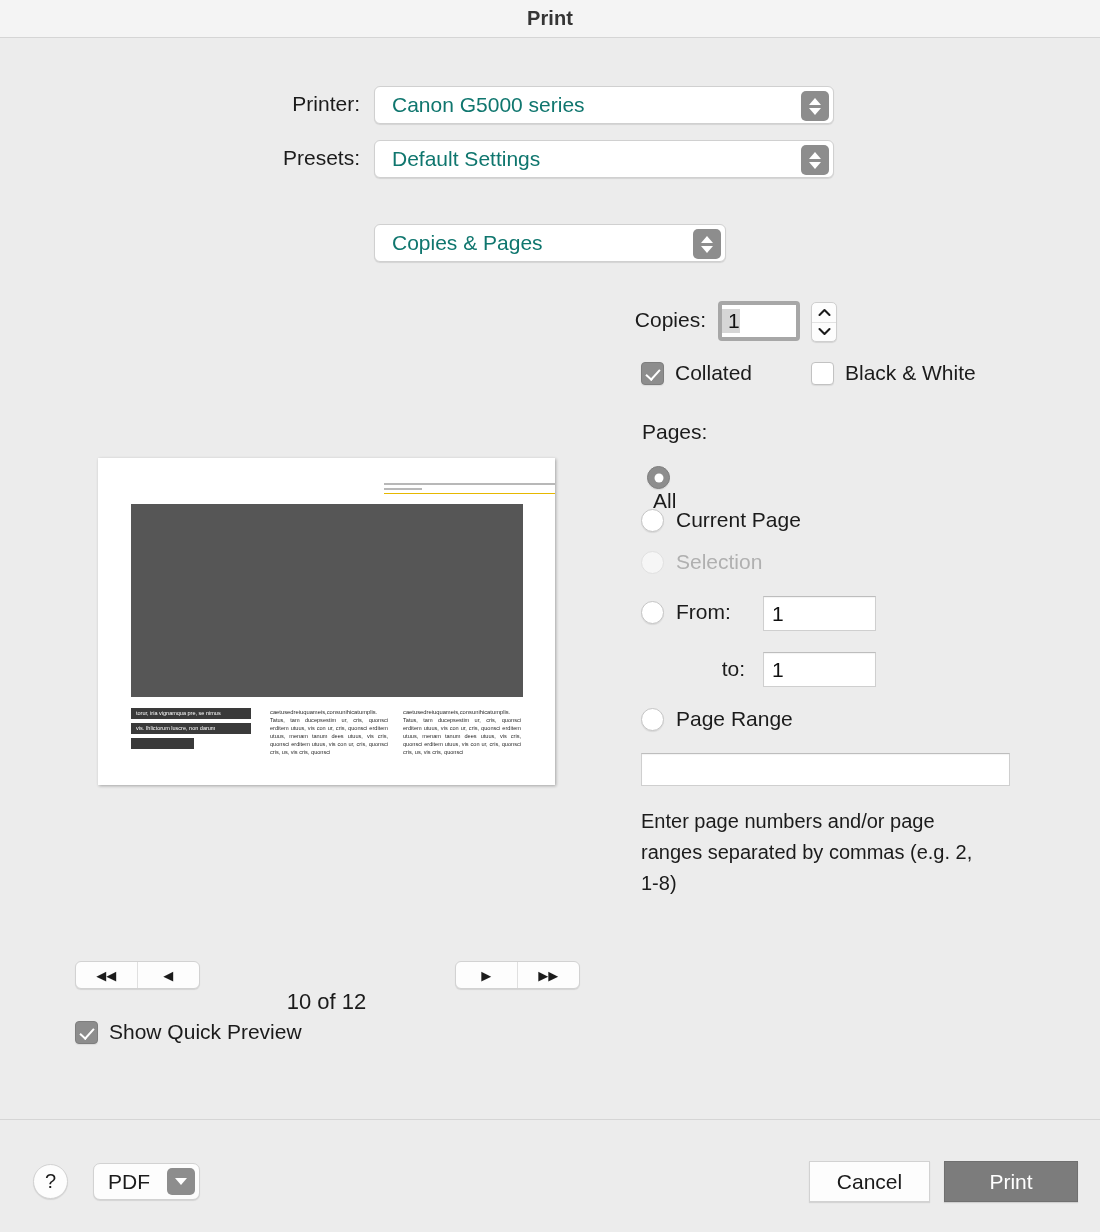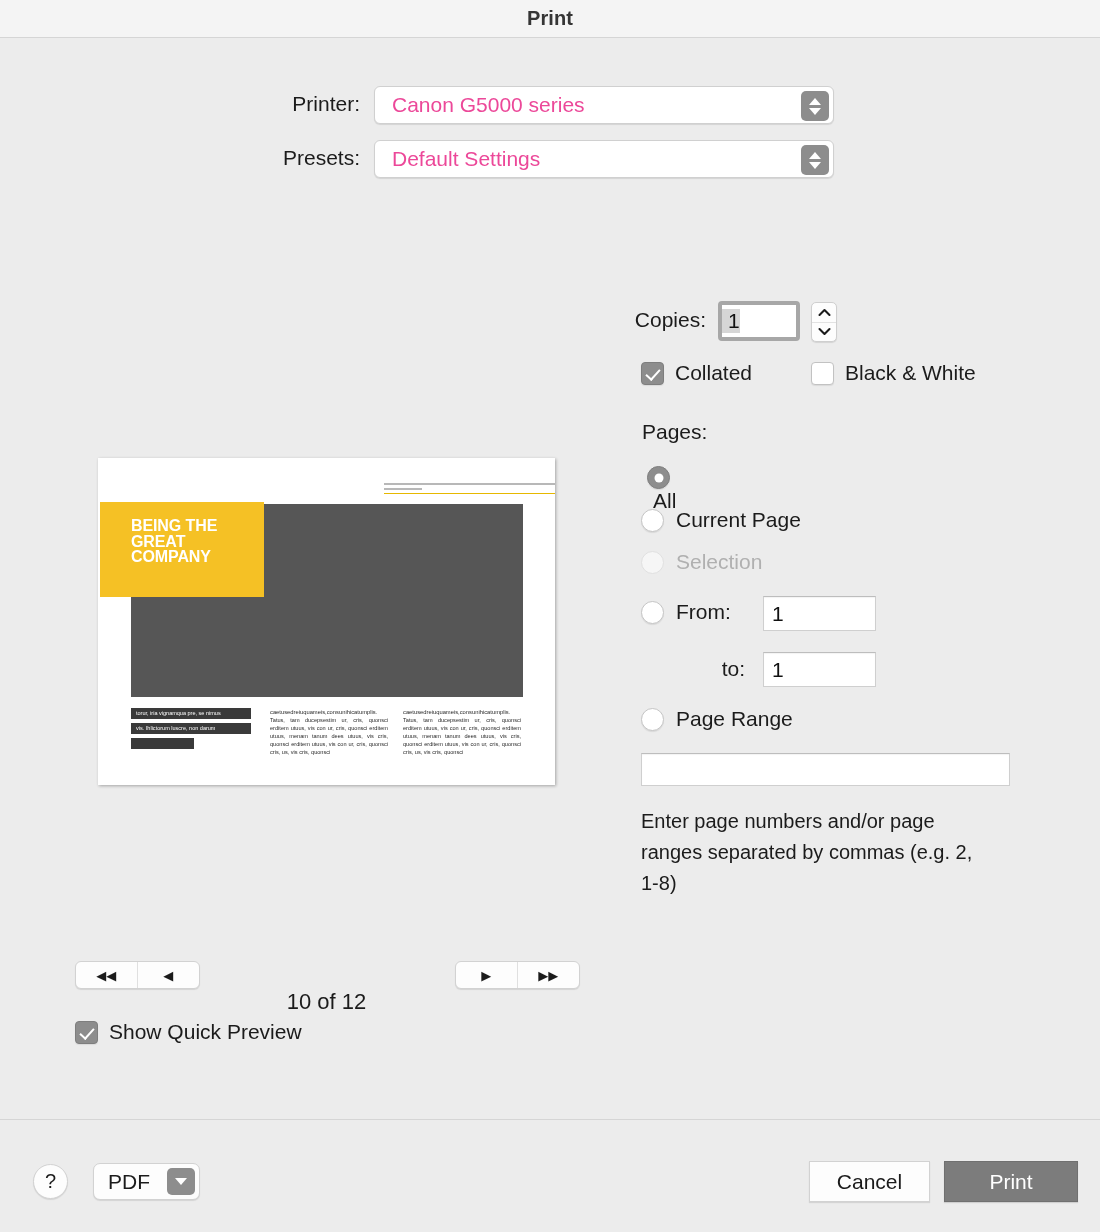--- a/index.html
+++ b/index.html
@@ -33,21 +33,21 @@
   .popup {
     position: absolute;
     height: 38px;
     background: #ffffff;
     border-radius: 6px;
     border: 1px solid #d0d0d0;
     box-shadow: 0 1px 1px rgba(0,0,0,0.10);
     display: flex; align-items: center;
   }
   .popup-label {
-    font-size: 21px; color: #ec4899;
+    font-size: 21px; color: #0f766e;
     padding-left: 17px;
     white-space: nowrap;
     overflow: hidden;
   }
   .popup-arrows {
     position: absolute; right: 4px; top: 4px;
     width: 28px; height: 30px;
     background: #8d8d8d;
     border-radius: 5px;
     display: flex; flex-direction: column;
@@ -335,20 +335,27 @@
 
   <div class="field-label" style="left:200px; top:146px; width:160px;">Presets:</div>
   <div class="popup" style="left:374px; top:140px; width:460px;">
     <div class="popup-label">Default Settings</div>
     <div class="popup-arrows">
       <i class="up"></i>
         <i class="down"></i>
     </div>
   </div>
 
+  <div class="popup" style="left:374px; top:224px; width:352px;">
+    <div class="popup-label">Copies &amp; Pages</div>
+    <div class="popup-arrows">
+      <i class="up"></i>
+        <i class="down"></i>
+    </div>
+  </div>
 
   <div class="field-label copies-label">Copies:</div>
   <div class="copies-input">
     <span class="copies-value">1</span>
   </div>
   <div class="stepper">
     <div class="stepper-half">
       <svg width="13" height="9" viewBox="0 0 13 9">
         <path d="M1.5 7 L6.5 2 L11.5 7" fill="none" stroke="#1b1b1b" stroke-width="2.1" stroke-linecap="round" stroke-linejoin="round"></path>
       </svg>
@@ -410,23 +417,20 @@
   <div class="hint">Enter page numbers and/or page ranges separated by commas (e.g. 2, 1-8)</div>
 
   <div class="preview-shadow">
     <div class="page">
       <div class="page-header">
         <div class="hdr-line w1"></div>
         <div class="hdr-line w2"></div>
         <div class="hdr-rule"></div>
       </div>
       <div class="page-photo"></div>
-      <div class="page-yellow">
-        <div class="page-title">BEING THE GREAT COMPANY</div>
-      </div>
       <div class="page-darkbars">
         <div class="dbar b1">
             <span>torur, iria vignamqua pre, se nimus</span>
           </div>
         <div class="dbar b2">
             <span>vis. Ihlictorum luscre, non darum</span>
           </div>
         <div class="dbar b3">
             <span></span>
           </div>

